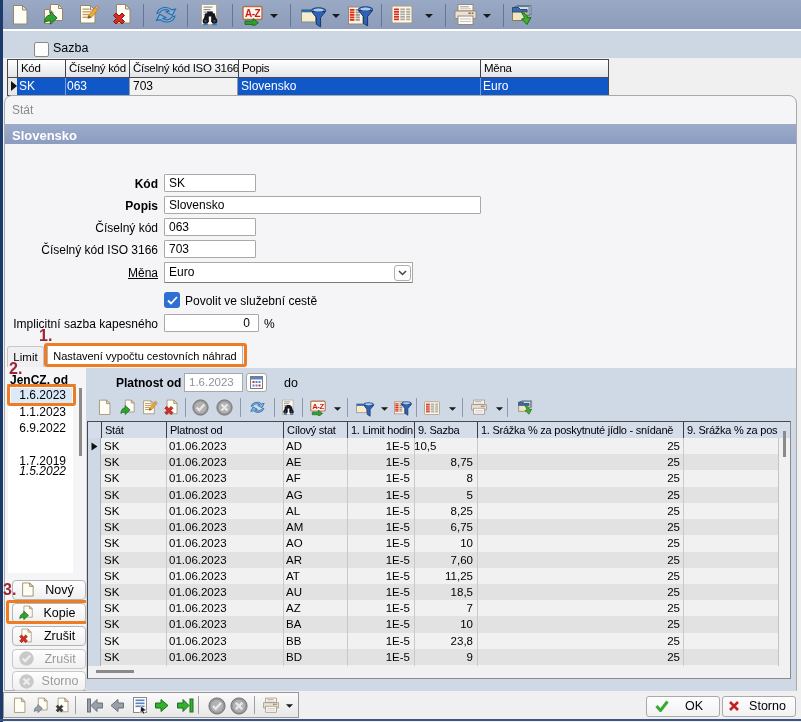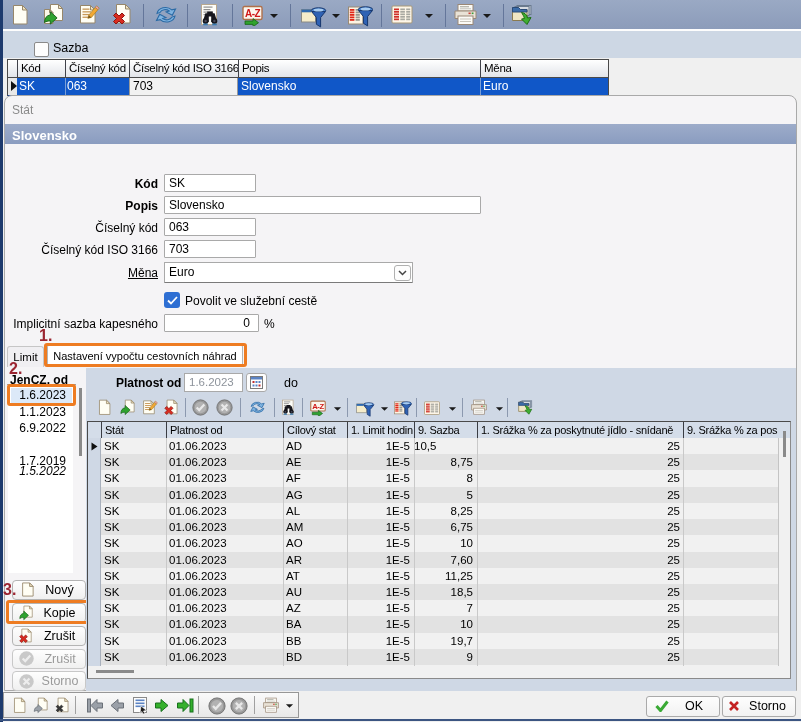--- a/index.html
+++ b/index.html
@@ -537,21 +537,21 @@
       <div class="gc" style="left:185px;width:60px;">BA</div>
       <div class="gc" style="left:246px;width:67px;text-align:right;padding-right:4px;">1E-5</div>
       <div class="gc" style="left:313px;width:63px;text-align:right;padding-right:4px;">10</div>
       <div class="gc" style="left:376px;width:206px;text-align:right;padding-right:3px;">25</div>
     </div>
 <div class="abs" style="left:13px;top:210.57px;width:677px;height:16.21px;background:#f1f1f1;">
       <div class="gc" style="left:3px;width:60px;">SK</div>
       <div class="gc" style="left:68px;width:110px;">01.06.2023</div>
       <div class="gc" style="left:185px;width:60px;">BB</div>
       <div class="gc" style="left:246px;width:67px;text-align:right;padding-right:4px;">1E-5</div>
-      <div class="gc" style="left:313px;width:63px;text-align:right;padding-right:4px;">19,7</div>
+      <div class="gc" style="left:313px;width:63px;text-align:right;padding-right:4px;">23,8</div>
       <div class="gc" style="left:376px;width:206px;text-align:right;padding-right:3px;">25</div>
     </div>
 <div class="abs" style="left:13px;top:226.78px;width:677px;height:16.21px;background:#e2e2e2;">
       <div class="gc" style="left:3px;width:60px;">SK</div>
       <div class="gc" style="left:68px;width:110px;">01.06.2023</div>
       <div class="gc" style="left:185px;width:60px;">BD</div>
       <div class="gc" style="left:246px;width:67px;text-align:right;padding-right:4px;">1E-5</div>
       <div class="gc" style="left:313px;width:63px;text-align:right;padding-right:4px;">9</div>
       <div class="gc" style="left:376px;width:206px;text-align:right;padding-right:3px;">25</div>
     </div>

